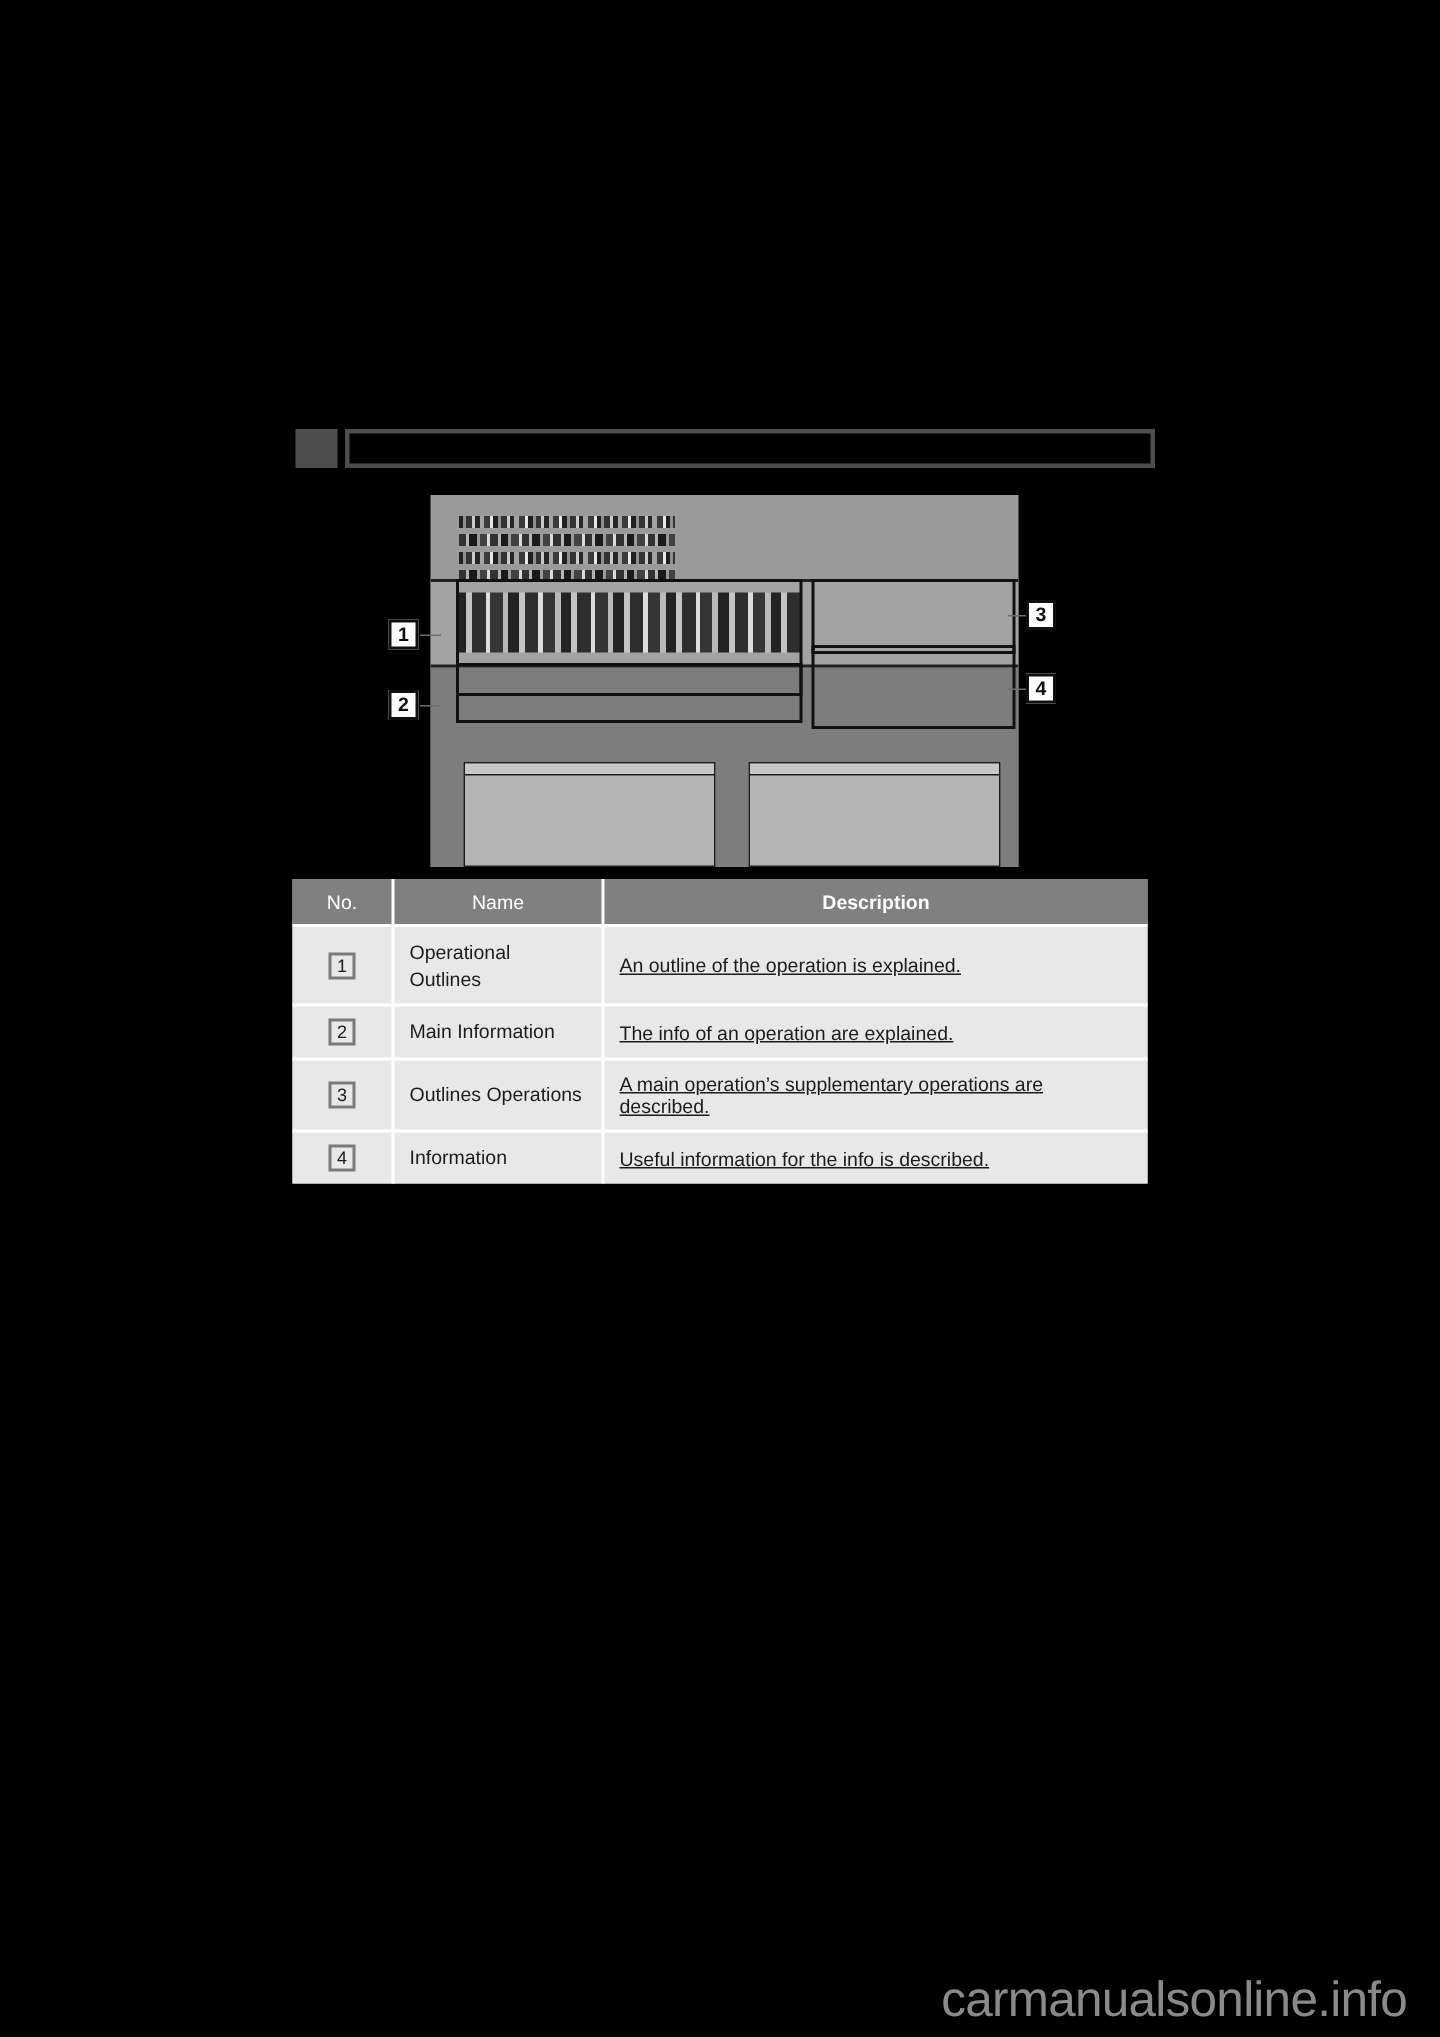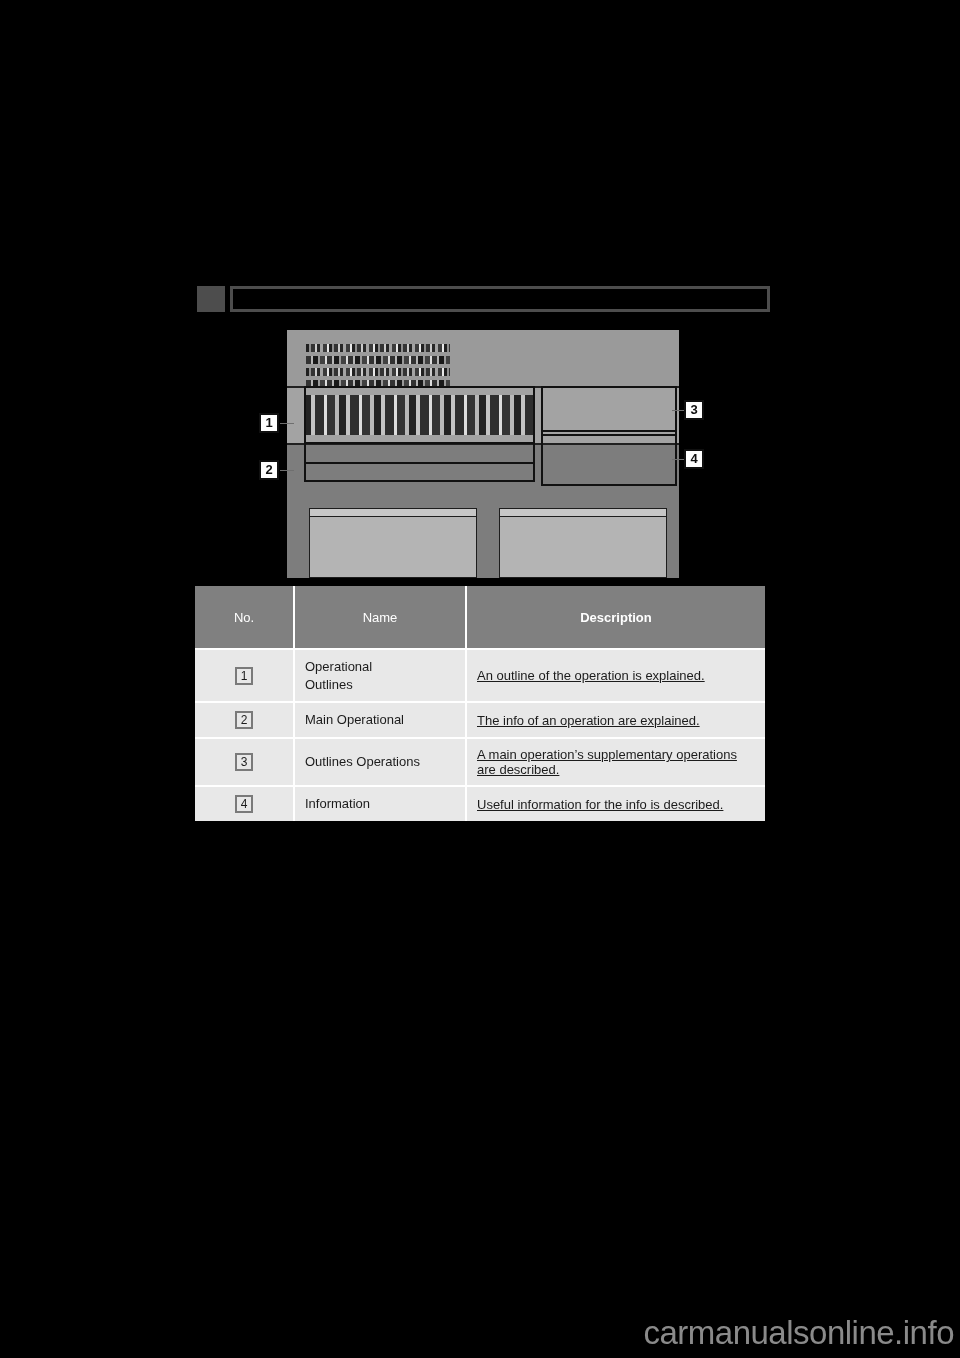--- a/index.html
+++ b/index.html
@@ -214,21 +214,21 @@
     border-collapse: collapse;
     table-layout: fixed;
     background: #e8e8e8;
   }
   .data-table th {
     background: #808080;
     color: #ffffff;
     font-weight: normal;
     font-size: 13px;
     height: 30px;
-    padding: 16px;
+    padding: 0;
     text-align: center;
     border-right: 2px solid #ffffff;
   }
   .data-table th:last-child { border-right: none; font-weight: bold; }
   .data-table td {
     background: #e8e8e8;
     color: #1c1c1c;
     font-size: 13px;
     padding: 8px 10px;
     vertical-align: middle;
@@ -250,21 +250,21 @@
     box-sizing: border-box;
     color: #1c1c1c;
     font-size: 12px;
     background: #e8e8e8;
   }
   .nm { white-space: pre-line; line-height: 1.35; }
 
   
   .watermark {
     position: absolute;
-    right: 6px;
+    right: 22px;
     bottom: 6px;
     color: #8a8a8a;
     font-size: 33px;
     letter-spacing: -0.5px;
     font-family: "Liberation Sans", sans-serif;
   }
 </style>
 </head>
 <body>
 
@@ -347,21 +347,21 @@
           <span class="tbadge">1</span>
         </td>
         <td class="nm">Operational
 Outlines</td>
         <td>An outline of the operation is explained.</td>
       </tr>
       <tr>
         <td class="cell-no">
           <span class="tbadge">2</span>
         </td>
-        <td class="nm">Main Operational</td>
+        <td class="nm">Main Information</td>
         <td>The info of an operation are explained.</td>
       </tr>
       <tr>
         <td class="cell-no">
           <span class="tbadge">3</span>
         </td>
         <td class="nm">Outlines Operations</td>
         <td>A main operation’s supplementary operations are described.</td>
       </tr>
       <tr>

